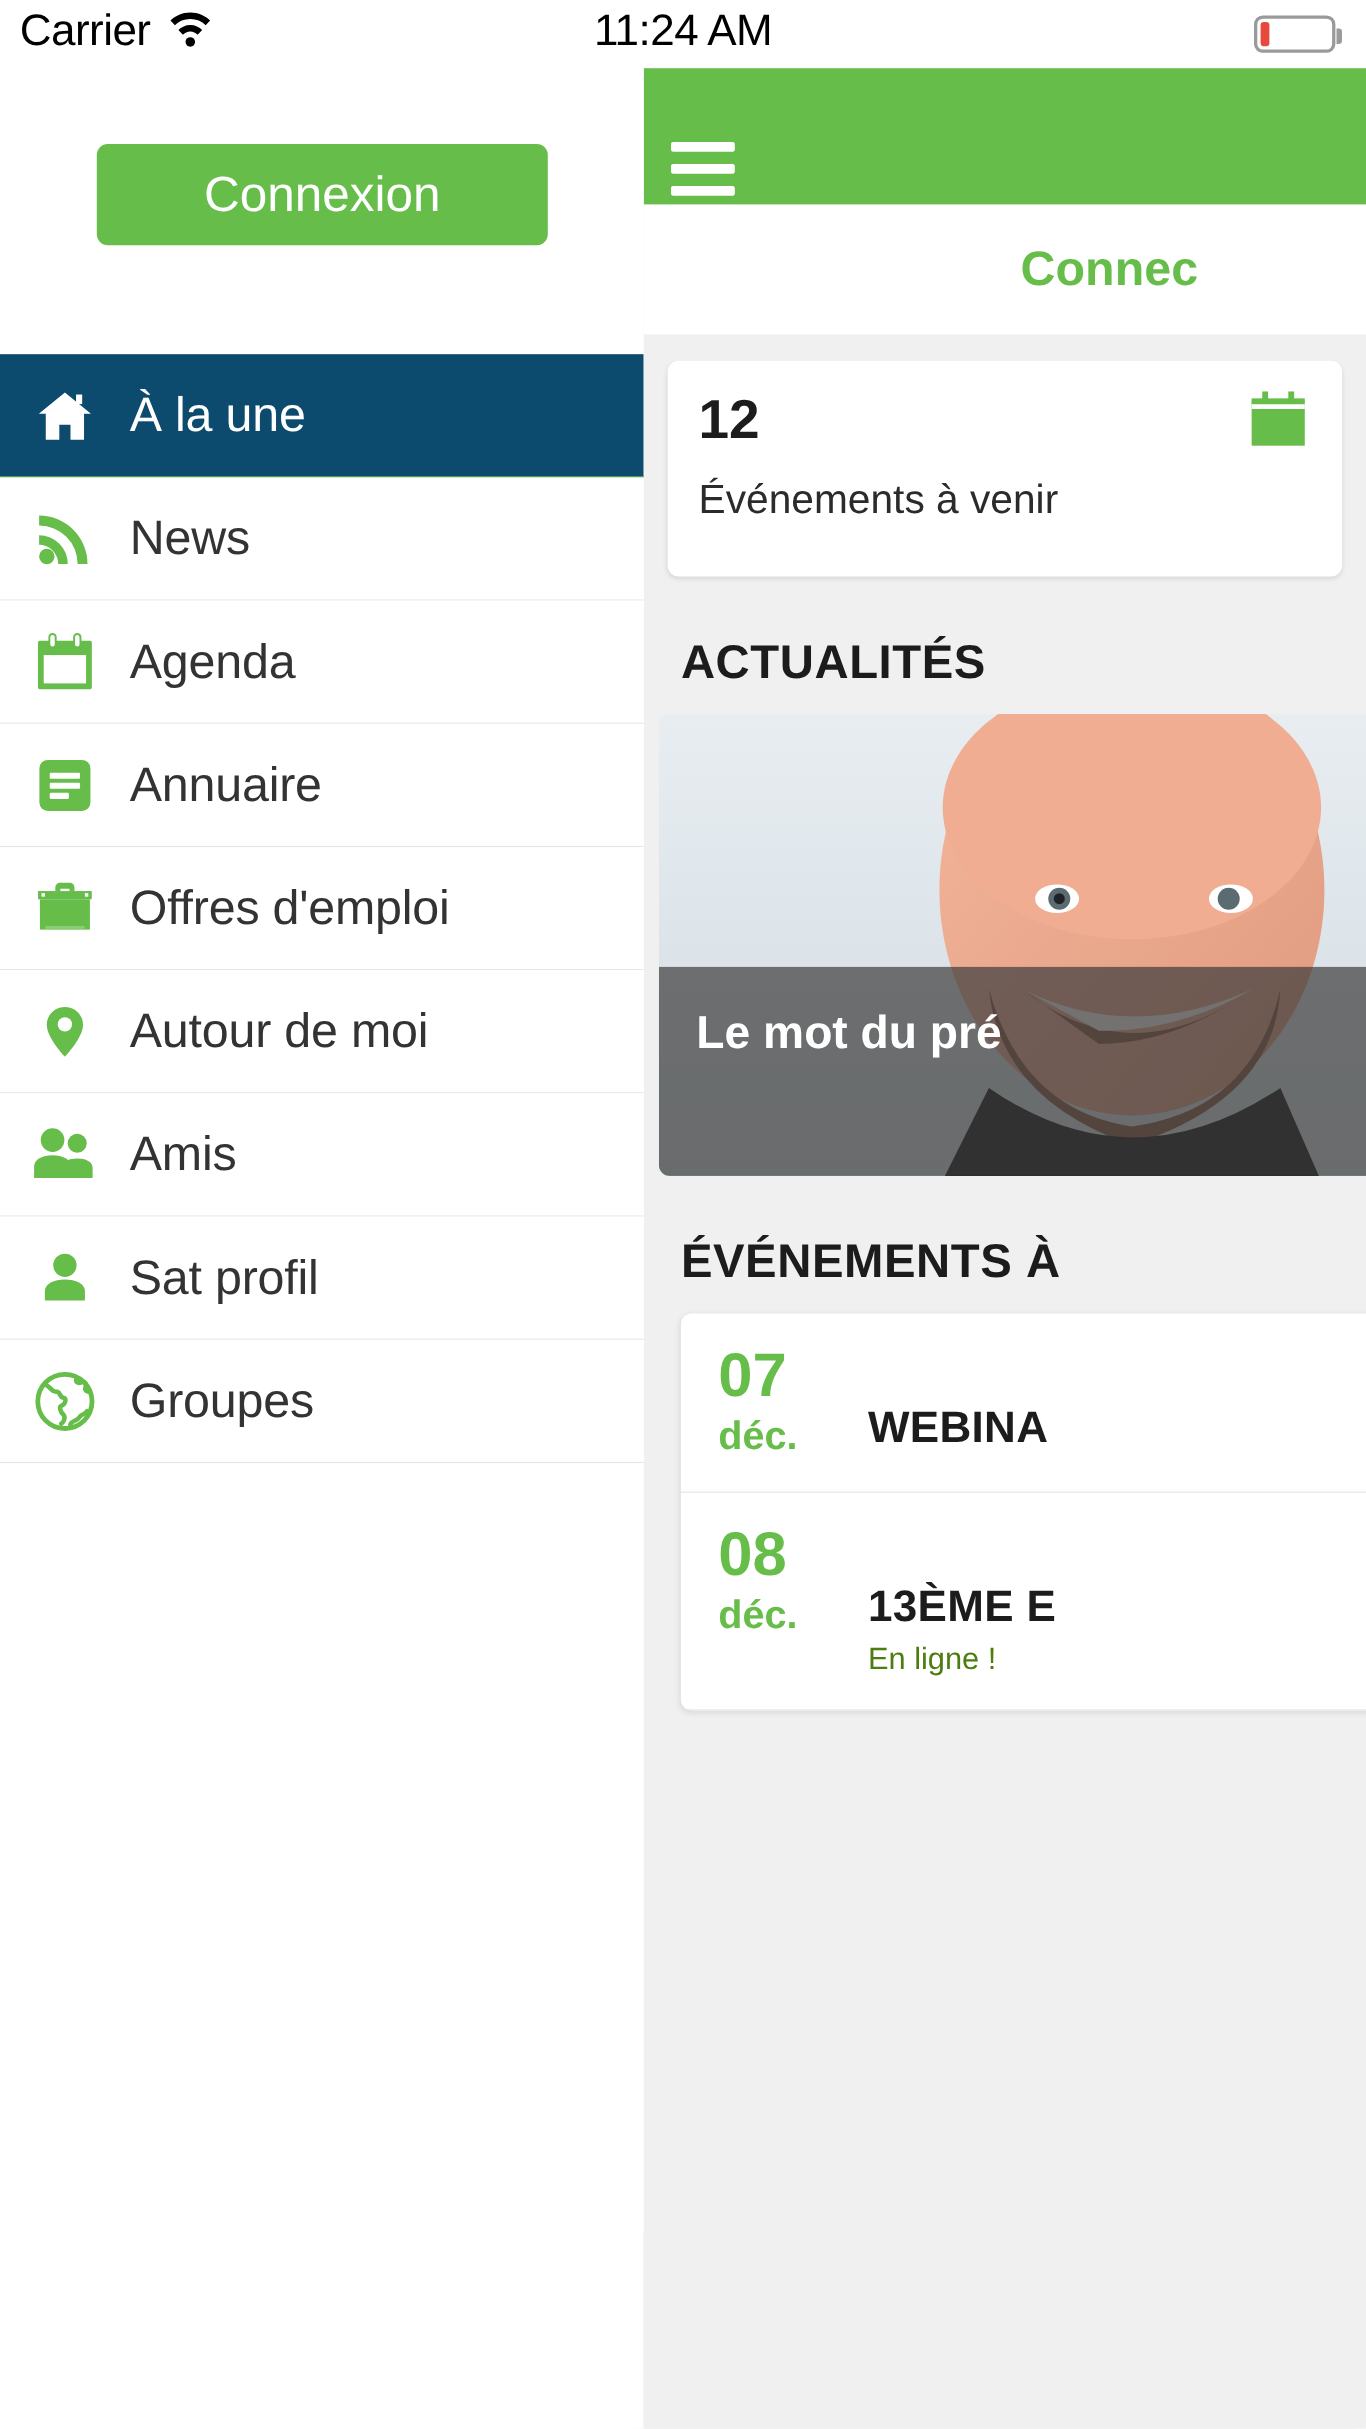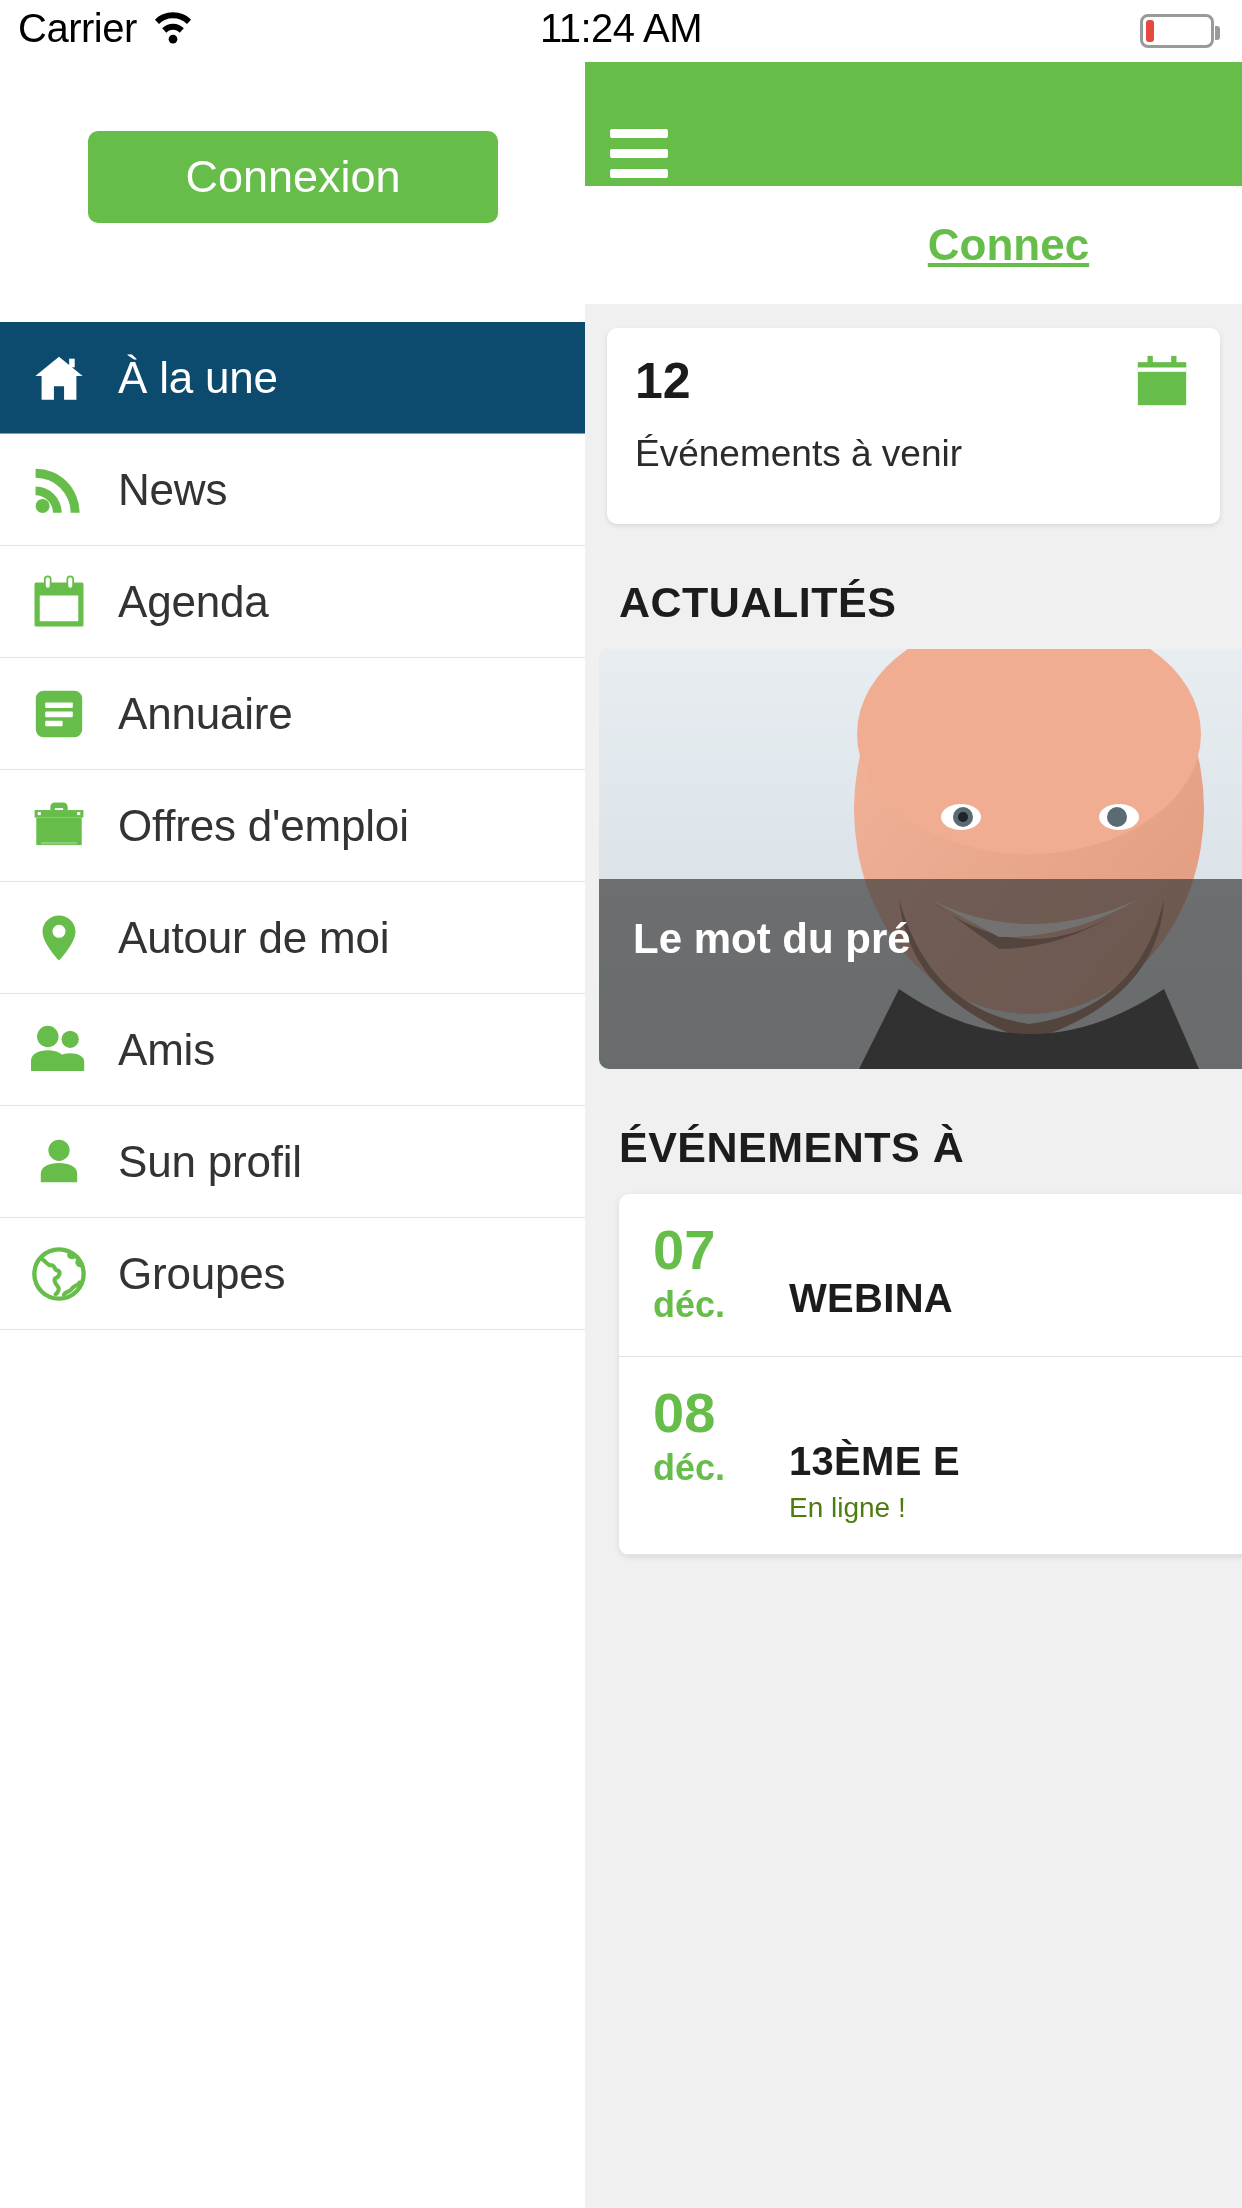--- a/index.html
+++ b/index.html
@@ -52,21 +52,20 @@
   }
   .hamburger span:last-child { margin-bottom:0; }
 
   .cp-login-bar {
     height:118px; background:#fff; display:flex; align-items:center;
     justify-content:center; position:relative;
   }
   .cp-login-link {
     font-size:44px; font-weight:bold; color:#67bd4a; white-space:nowrap;
     margin-left:190px;
-    text-decoration:underline;
   }
 
   .cp-body { background:#f0f0f0; padding:24px 0 0 0; }
 
   .stat-card {
     margin:0 22px 0 22px; background:#fff; border-radius:10px;
     padding:28px 28px 30px 28px; position:relative;
     box-shadow:0 2px 5px rgba(0,0,0,0.10);
     min-height:196px;
   }
@@ -329,21 +328,21 @@
         <span class="menu-label">Amis</span>
       </div>
 
       <div class="menu-item">
         <span class="menu-icon">
           <svg width="52" height="56" viewBox="0 0 24 24">
             <circle cx="12" cy="6.6" r="4.9" fill="#67bd4a"></circle>
             <path d="M3.6 21.4v-4.0c0-3.1 3.8-4.9 8.4-4.9s8.4 1.8 8.4 4.9v4.0z" fill="#67bd4a"></path>
           </svg>
         </span>
-        <span class="menu-label">Sun profil</span>
+        <span class="menu-label">Sat profil</span>
       </div>
 
       <div class="menu-item">
         <span class="menu-icon">
           <svg width="58" height="58" viewBox="0 0 24 24">
             <circle cx="12" cy="12" r="10.2" fill="none" stroke="#67bd4a" stroke-width="1.8"></circle>
             <path d="M5.2 6.0c1.8 1.0 2.0 2.6 3.6 2.4 1.6-0.2 1.0 2.0 2.6 2.2 1.6 0.2 0.6 2.6-0.6 3.0-1.2 0.4-0.4 2.4 0.6 3.4 1.0 1.0 0.2 2.8-0.8 3.4" fill="none" stroke="#67bd4a" stroke-width="1.7" stroke-linecap="round"></path>
             <path d="M16.4 3.4c-0.6 1.4 0.8 2.0 1.8 1.4 1.0-0.6 2.2 0.6 1.6 1.8-0.6 1.2 0.6 2.0 1.6 1.6" fill="none" stroke="#67bd4a" stroke-width="1.7" stroke-linecap="round"></path>
             <path d="M14.0 20.6c0.8-1.4 2.6-1.2 3.4-2.6 0.8-1.4 2.4-1.0 3.0-2.4" fill="none" stroke="#67bd4a" stroke-width="1.7" stroke-linecap="round"></path>
           </svg>

